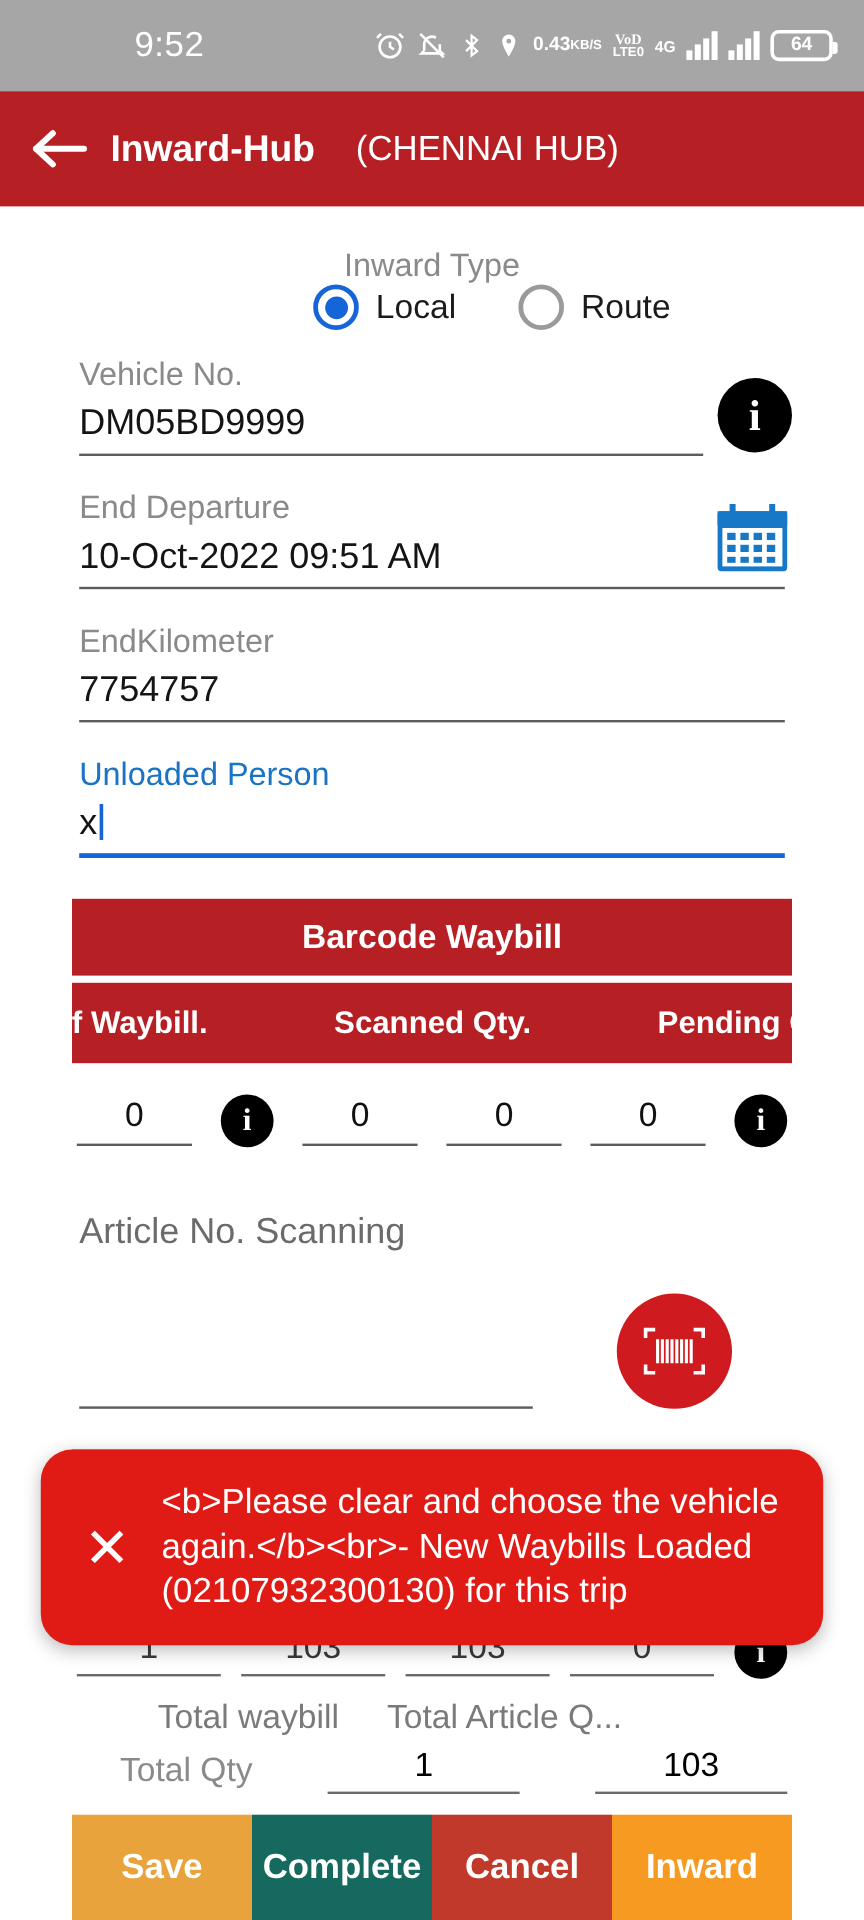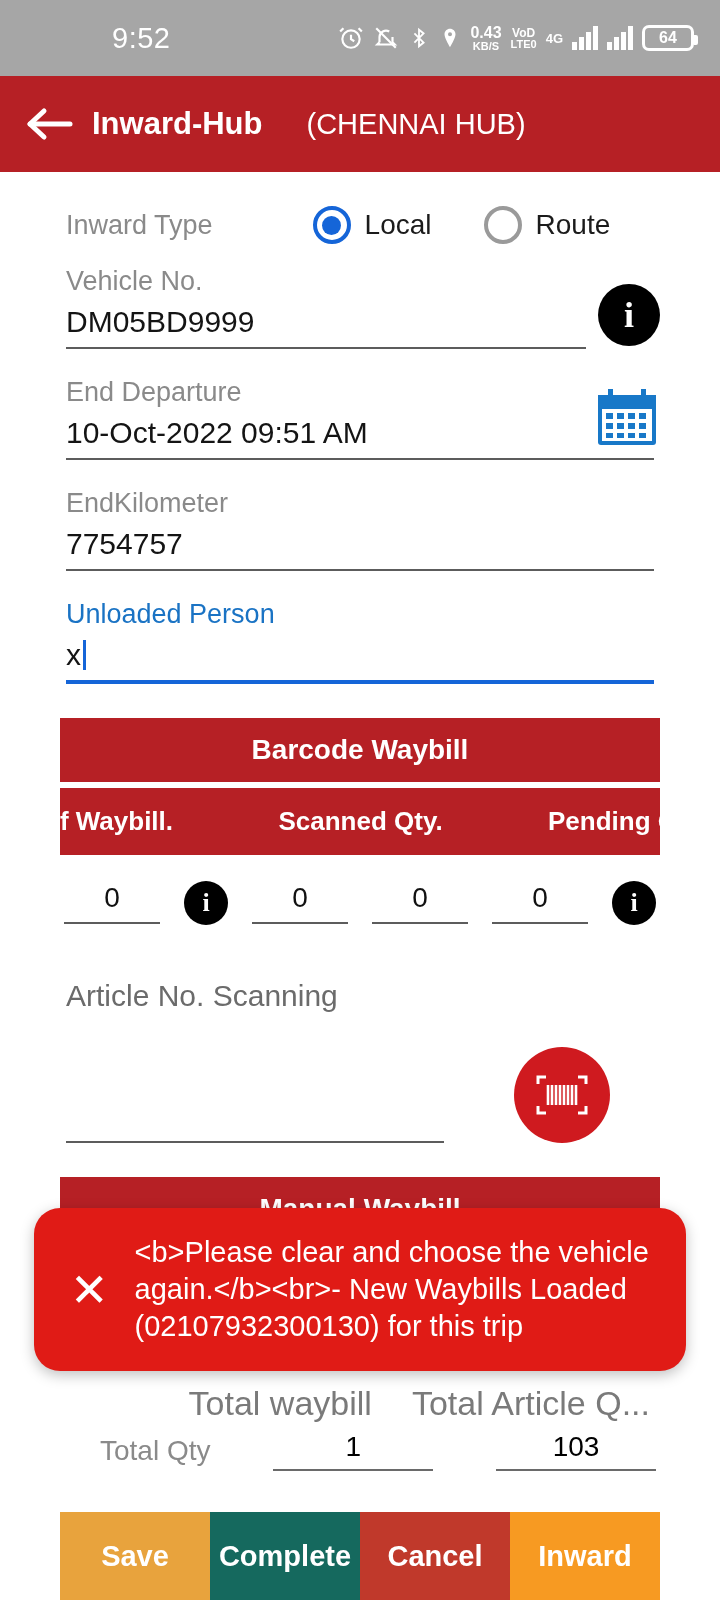--- a/index.html
+++ b/index.html
@@ -13,25 +13,25 @@
 
   
   .statusbar {
     height: 76px; background: #a6a6a6; color: #fff;
     display: flex; align-items: center; justify-content: space-between;
     padding: 0 26px;
   }
   .status-time { font-size: 29px; font-weight: 500; letter-spacing: .5px; margin-left: 86px; }
   .status-icons { display: flex; align-items: center; gap: 9px; }
   .status-icons svg { display: block; }
-  .netspeed { display: flex; flex-direction: column; align-items: center; line-height: 1; }
+  .netspeed { display: flex; flex-direction: row; align-items: center; line-height: 1; }
   .netspeed .n1 { font-size: 16px; font-weight: 700; }
   .netspeed .n2 { font-size: 11px; font-weight: 700; }
   .volte { display: flex; flex-direction: column; align-items: center; line-height: 1; }
-  .volte .v1 { font-size: 12px; font-weight: 700; }
+  .volte .v1 { font-size: 12px; font-weight: 700; font-family: Liberation Serif, serif; }
   .volte .v2 { font-size: 11px; font-weight: 700; }
   .g4 { font-size: 13px; font-weight: 700; }
   .bars { display: flex; align-items: flex-end; gap: 2px; height: 24px; }
   .bars i { display: block; width: 5px; background: #fff; }
   .bars i:nth-child(1) { height: 8px; }
   .bars i:nth-child(2) { height: 13px; }
   .bars i:nth-child(3) { height: 18px; }
   .bars i:nth-child(4) { height: 24px; }
   .battery {
     width: 52px; height: 26px; border: 3px solid #fff; border-radius: 7px;
@@ -43,27 +43,27 @@
     width: 4px; height: 10px; background: #fff; border-radius: 0 2px 2px 0;
   }
 
   
   .appbar {
     height: 96px; background: #b62025; color: #fff;
     display: flex; align-items: center; padding: 0 22px;
   }
   .back-arrow { width: 54px; height: 40px; margin-right: 16px; }
   .app-title { font-size: 31px; font-weight: bold; }
-  .app-sub { font-size: 29px; margin-left: 44px; font-weight: 400; }
+  .app-sub { font-size: 29px; margin-left: 34px; font-weight: 400; }
 
   
   .content { padding: 0 0 0 0; position: relative; }
 
   .inward-type-row {
-    display: flex; align-items: center; padding: 34px 66px 6px 66px;
+    display: flex; align-items: center; padding: 34px 66px 6px 66px; flex-direction: column;
   }
   .field-label-grey { color: #8a8a8a; font-size: 27px; }
   .radios { display: flex; align-items: flex-end; margin-left: 100px; gap: 24px; }
   .radio { display: flex; align-items: center; gap: 14px; }
   .radio-circle {
     width: 38px; height: 38px; border-radius: 50%;
     border: 4px solid #9a9a9a; display: flex; align-items: center; justify-content: center;
   }
   .radio-circle.on { border-color: #1565d8; }
   .radio-circle.on:after {
@@ -140,22 +140,22 @@
     font-size: 25px; font-weight: bold; padding: 16px 22px 18px 22px;
   }
   .manual-head .col { text-align: center; opacity: .92; }
   .manual-vals {
     display: flex; align-items: center; justify-content: space-between;
     padding: 14px 64px 0 64px; color: #3a3a3a; font-size: 28px;
   }
   .mnum { width: 120px; text-align: center; border-bottom: 2px solid #6a6a6a; padding-bottom: 6px; }
 
   .totals-labels {
-    display: flex; justify-content: flex-end; gap: 40px;
-    padding: 16px 70px 0 0; color: #7a7a7a; font-size: 34px;
+    display: flex; justify-content: center; gap: 40px;
+    padding: 16px 70px 0 0; color: #7a7a7a; font-size: 28px;
   }
   .totals-row {
     display: flex; align-items: center; justify-content: space-between;
     padding: 8px 64px 0 100px;
   }
   .tot-label { color: #8a8a8a; font-size: 28px; }
   .tot-val { width: 160px; text-align: center; font-size: 28px; border-bottom: 2px solid #6a6a6a; padding-bottom: 6px; }
 
   
   .toast {

